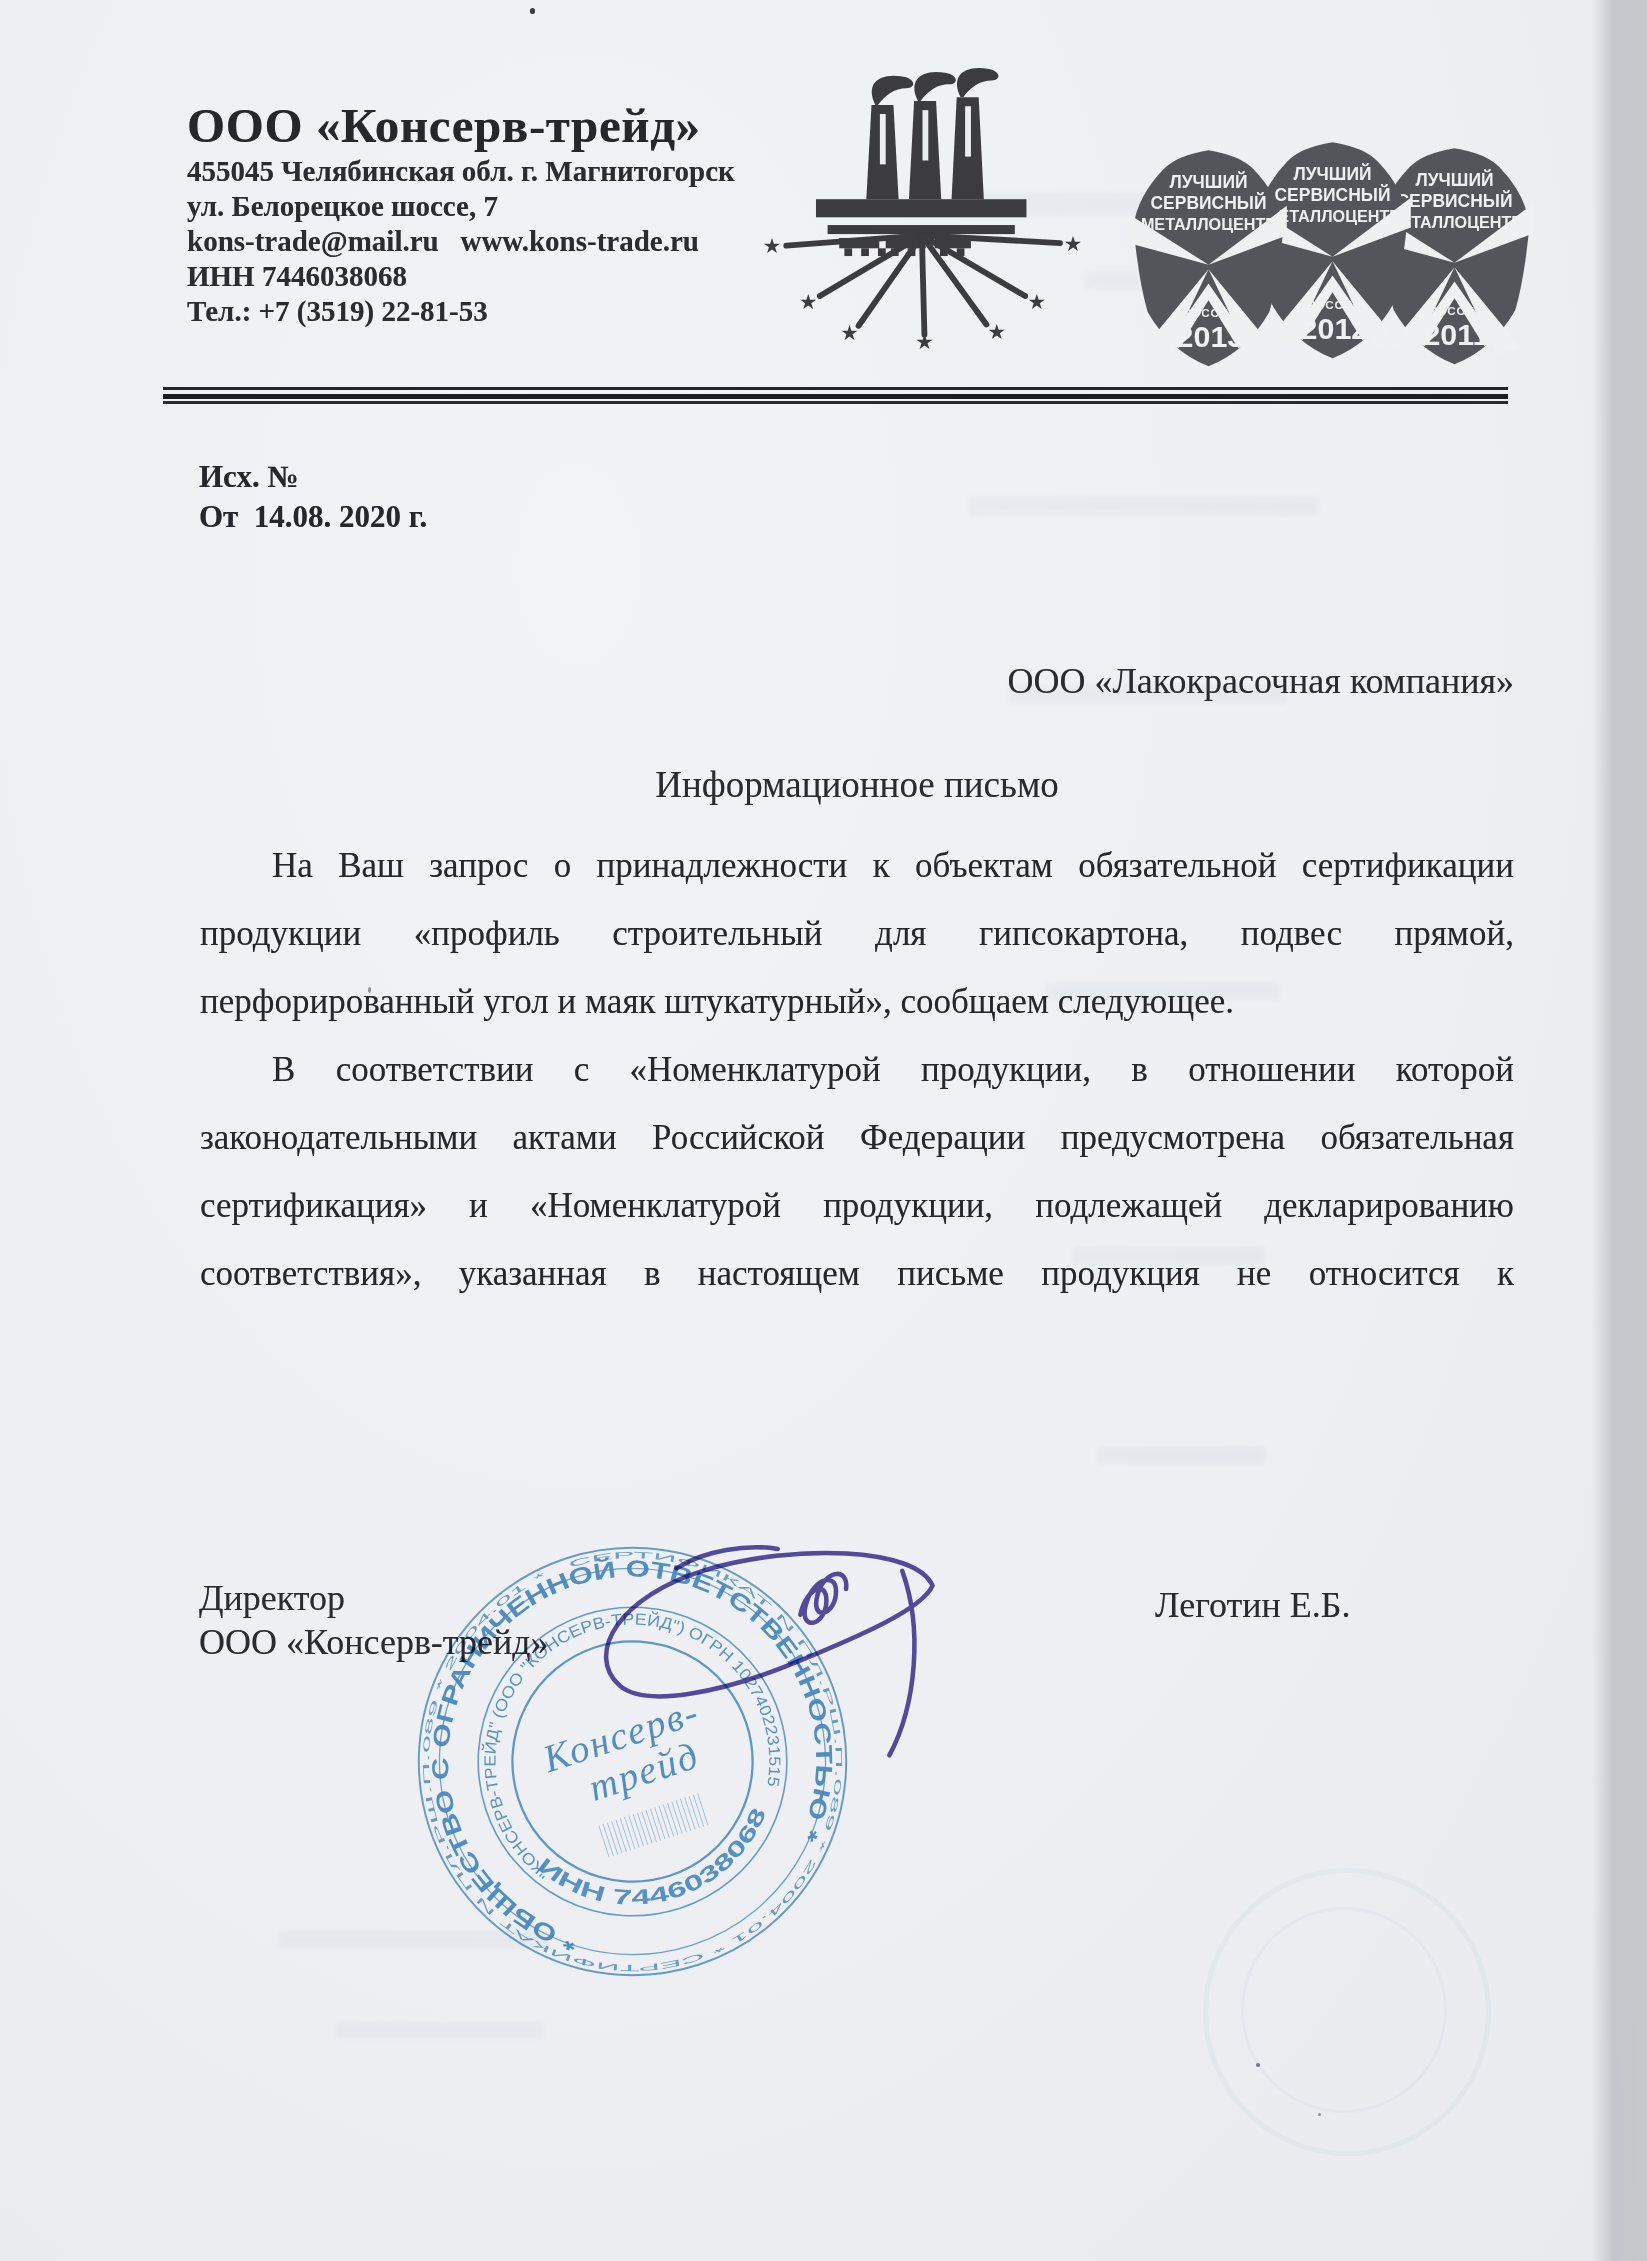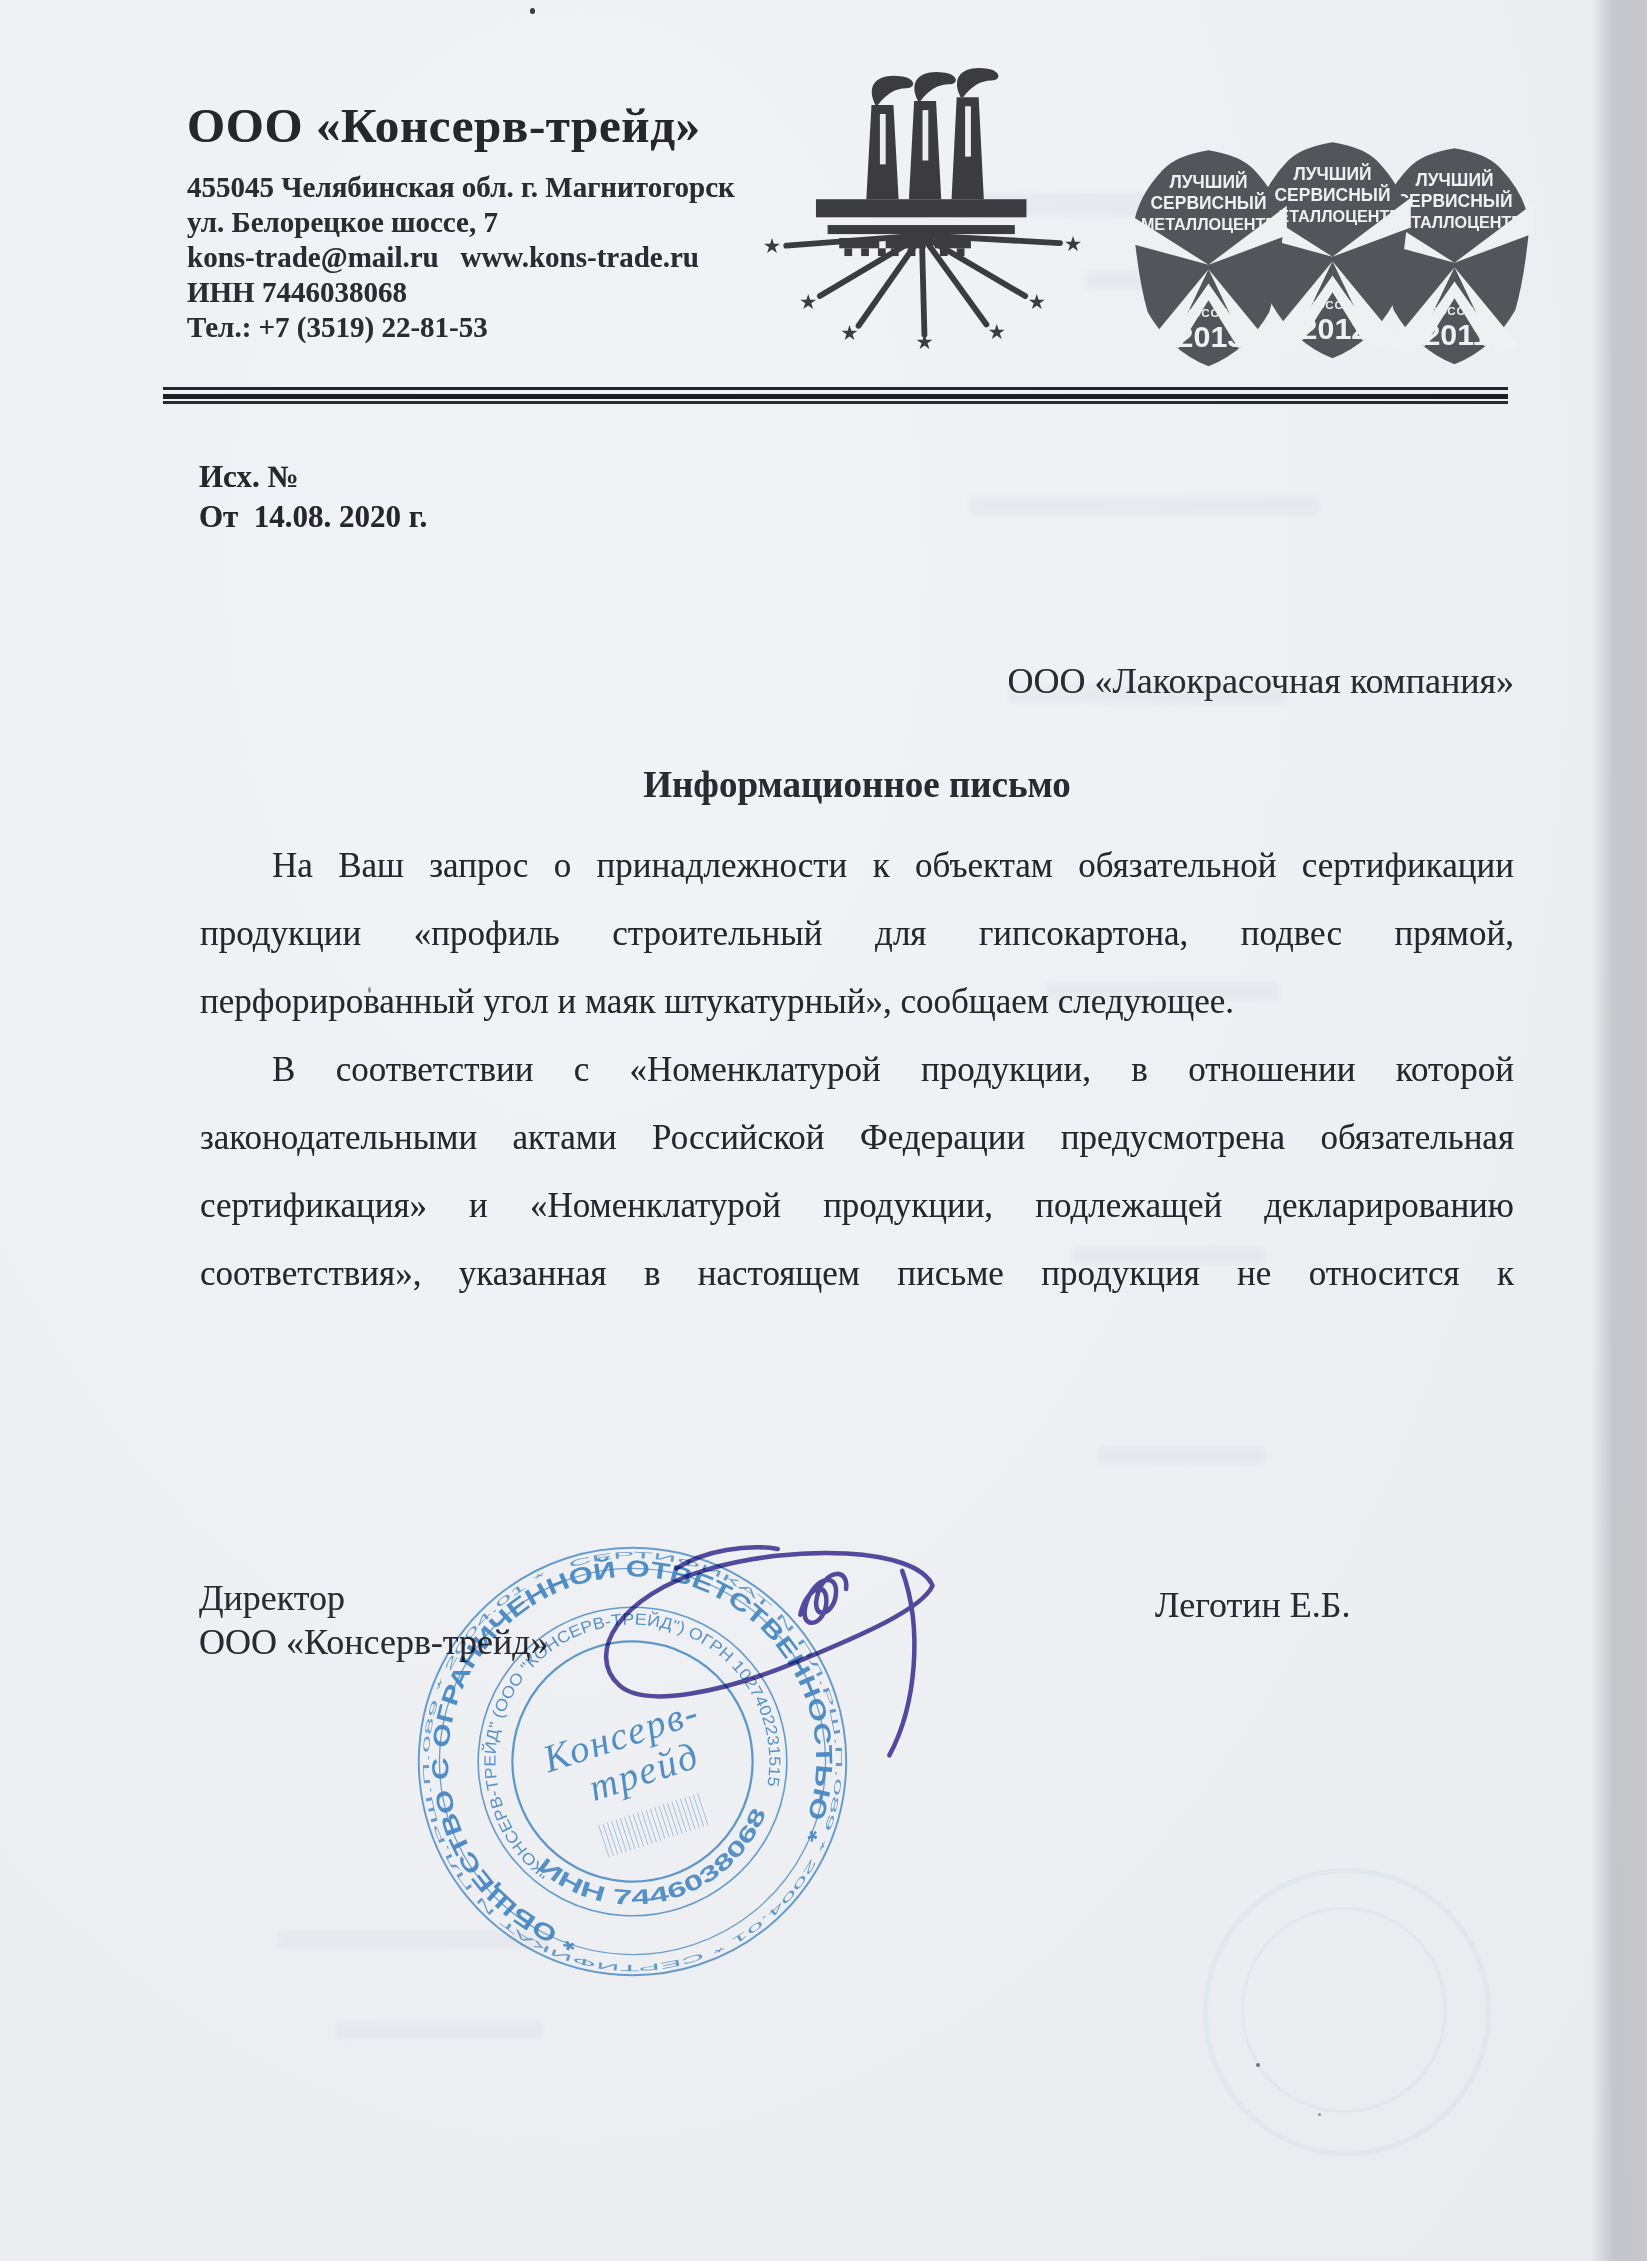--- a/index.html
+++ b/index.html
@@ -11,41 +11,41 @@
   }
   #page{position:absolute;inset:0;}
   .abs{position:absolute;}
   
   .sender{left:187px;top:97px;}
   .company-title{
     font-size:49px;font-weight:bold;letter-spacing:0.6px;color:#26262b;
     text-shadow:0 0 0.6px rgba(30,30,40,.45);white-space:nowrap;
   }
   .addr{
-    margin-top:16px;font-size:29px;font-weight:bold;line-height:35px;color:#2b2b31;
+    margin-top:0;font-size:29px;font-weight:bold;line-height:35px;color:#2b2b31;
     text-shadow:0 0 0.6px rgba(30,30,40,.35);white-space:nowrap;
   }
   
   .rule{
     left:163px;top:387px;width:1345px;height:17.4px;
     background:linear-gradient(
       #24252b 0px,#24252b 3.2px,
       rgba(0,0,0,0) 3.2px,rgba(0,0,0,0) 6.5px,
       #1d1e24 6.5px,#1d1e24 11.6px,
       rgba(0,0,0,0) 11.6px,rgba(0,0,0,0) 14px,
       #2a2b31 14px,#2a2b31 17.4px);
   }
   
   .refblock{left:199px;top:457px;font-size:31px;font-weight:bold;line-height:40px;color:#26262e;
     text-shadow:0 0 0.6px rgba(30,30,50,.4);}
   
   .recipient{left:200px;top:660px;width:1314px;text-align:right;font-size:36px;color:#2a2a30;
     text-shadow:0 0 0.6px rgba(35,36,42,.35);}
   .subject{left:200px;top:763px;width:1314px;text-align:center;font-size:37px;color:#2a2a30;
-    text-shadow:0 0 0.6px rgba(35,36,42,.35);font-weight:bold;}
+    text-shadow:0 0 0.6px rgba(35,36,42,.35);}
   .bodytext{left:200px;top:832px;width:1314px;font-size:35px;color:#26262c;
     text-shadow:0 0 0.6px rgba(35,36,42,.35);}
   .bline{height:68px;line-height:68px;text-align:justify;text-align-last:justify;white-space:normal;}
   .bline.first{text-indent:72px;}
   .bline.last{text-align-last:left;}
   
   .signoff{left:199px;top:1548px;font-size:36px;line-height:44px;color:#2a2a30;
     text-shadow:0 0 0.6px rgba(35,36,42,.35);margin-top:28px;}
   .signame{left:1155px;top:1584px;font-size:36px;color:#2a2a30;
     text-shadow:0 0 0.6px rgba(35,36,42,.35);}

